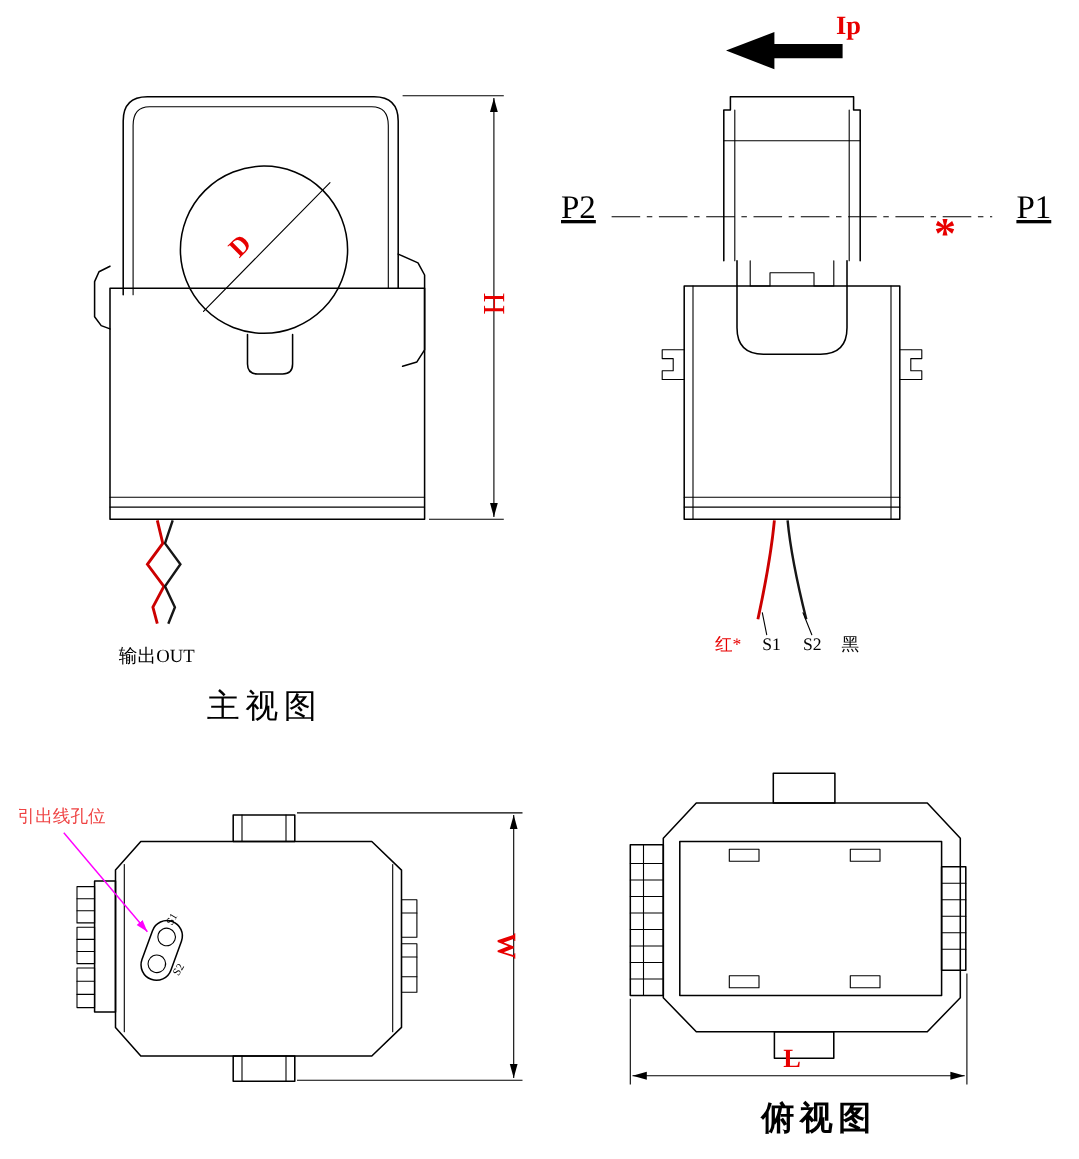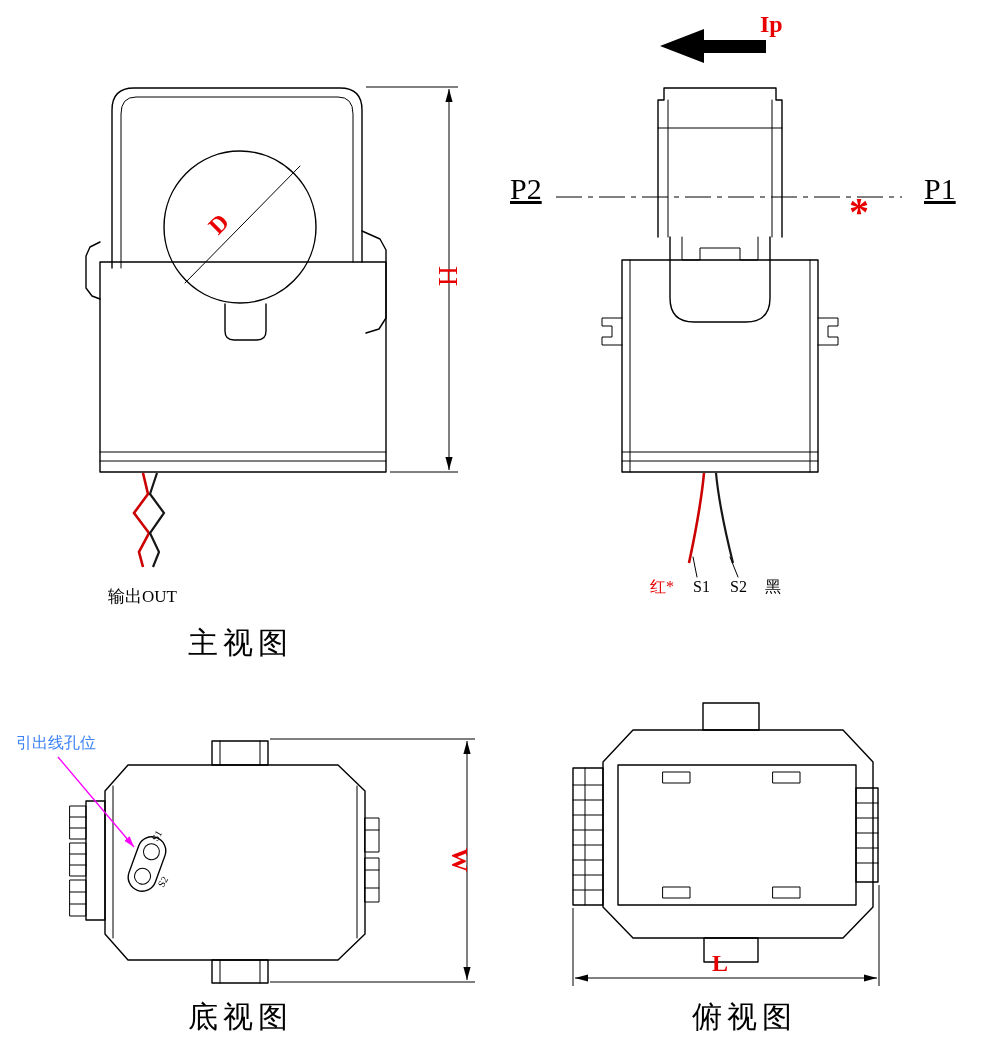--- a/index.html
+++ b/index.html
@@ -8,21 +8,21 @@
   svg{position:absolute;left:0;top:0;}
   svg .ln{fill:none;stroke:#000;stroke-width:1.4;stroke-linejoin:round;stroke-linecap:round;}
   svg .thin{stroke-width:1;}
   svg .dim{fill:none;stroke:#000;stroke-width:1;}
   svg .cline{fill:none;stroke:#000;stroke-width:1;}
   svg .red-wire{fill:none;stroke:#cc0000;stroke-width:2.6;}
   svg .blk-wire{fill:none;stroke:#161616;stroke-width:2.2;}
   svg .leader{fill:none;stroke:#ff00ff;stroke-width:1.3;}
   .lbl{position:absolute;color:#000;white-space:nowrap;line-height:1;}
   .red{color:#e80000;}
-  .magenta{color:#3b82f6;}
+  .magenta{color:#ef4444;}
   .cap{font-size:30px;letter-spacing:5px;width:165px;text-align:center;}
   .big{font-size:30px;text-decoration:underline;}
   .mid{font-size:16px;}
   .rot90{transform:rotate(90deg);}
   .rotD{transform:rotate(-45deg);}
   .rotS{transform:rotate(-60deg);font-size:10px;}
 </style>
 </head>
 <body>
 
@@ -170,16 +170,15 @@
 
   <div class="lbl cap" style="left:158px;top:628px;font-family:Liberation Serif, serif;">主视图</div>
 
   <div class="lbl magenta" style="left:16px;top:735px;font-size:16px;">引出线孔位</div>
   <div class="lbl rotS" style="left:152px;top:831px;">S1</div>
   <div class="lbl rotS" style="left:158px;top:877px;">S2</div>
   <div class="lbl red rot90" style="left:448px;top:848px;font-size:24px;font-weight:bold;">W</div>
 
   <div class="lbl red" style="left:712px;top:951px;font-size:24px;font-weight:bold;">L</div>
 
-  <div class="lbl cap" style="left:158px;top:1002px;">底视图</div>
-  <div class="lbl cap" style="left:662px;top:1002px;">俯视图</div>
+  <div class="lbl cap" style="left:662px;top:1002px;font-weight:bold;">俯视图</div>
 
 </div>
 
 </body></html>

